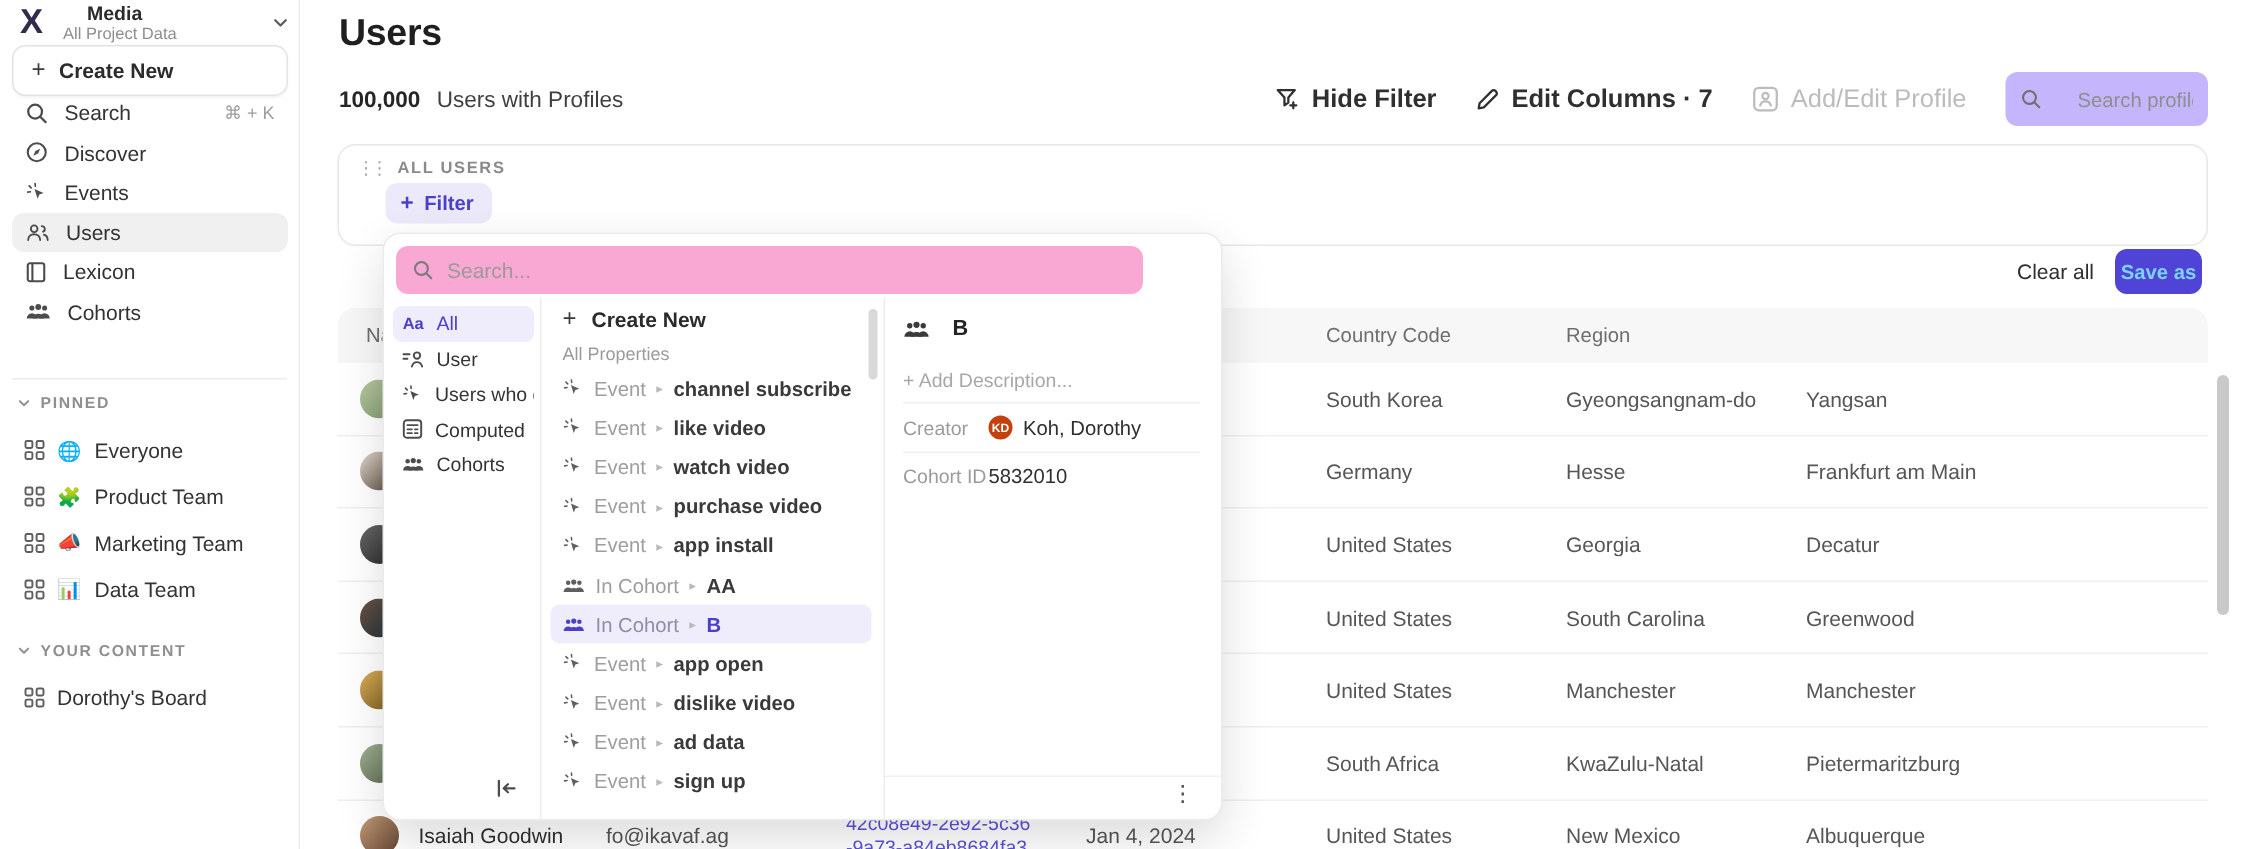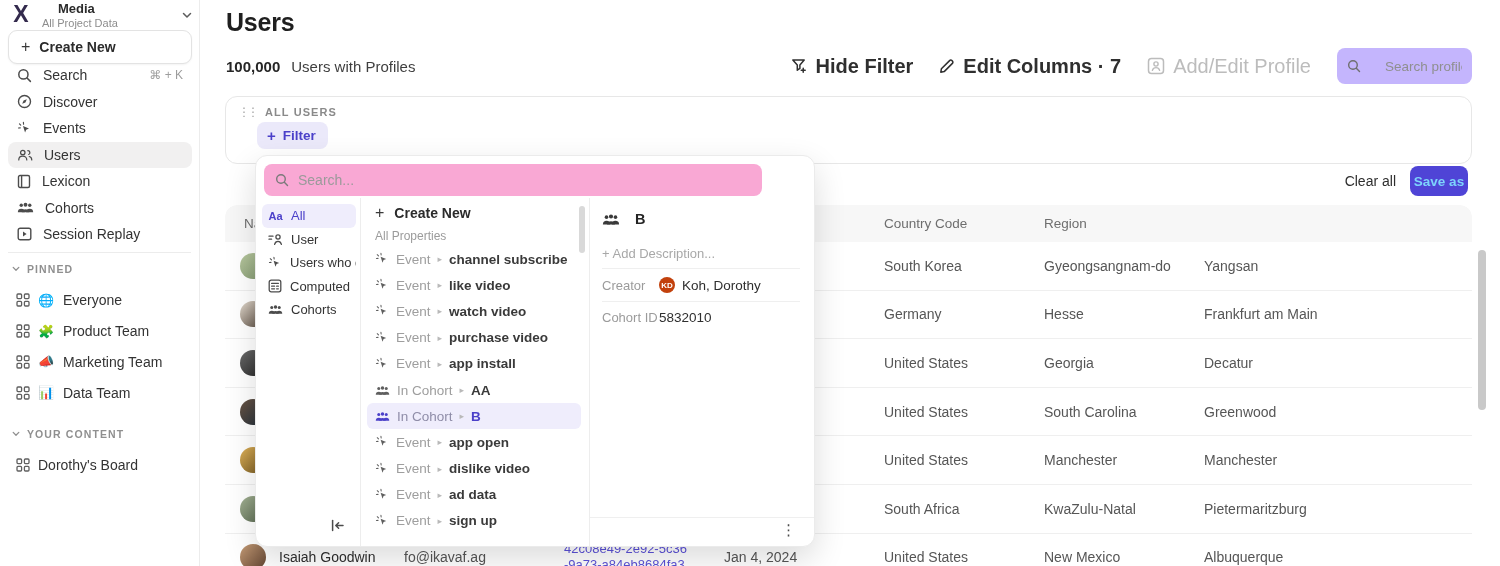--- a/index.html
+++ b/index.html
@@ -29,21 +29,21 @@
   .pin-item .emoji { font-size:13px; width:17px; text-align:center; }
   .yc-list { position:absolute; left:8px; top:450px; width:184px; }
 
   
   .main { position:absolute; left:200px; top:0; right:0; bottom:0; }
   .page-title { position:absolute; left:26px; top:8px; font-size:25px; font-weight:600; color:#1f1f1f; letter-spacing:-.2px; }
   .count-row { position:absolute; left:26px; top:58px; display:flex; align-items:baseline; gap:11px; }
   .count { font-size:15px; font-weight:700; color:#262626; }
   .count-label { font-size:15px; color:#3f3f3f; }
   .controls { position:absolute; right:28px; top:48px; height:36px; display:flex; align-items:center; gap:26px; }
-  .ctl { display:flex; align-items:center; gap:8px; font-size:20px; font-weight:600; color:#2f2f2f; cursor:pointer; white-space:nowrap; }
+  .ctl { display:flex; align-items:center; gap:8px; font-size:17px; font-weight:600; color:#2f2f2f; cursor:pointer; white-space:nowrap; }
   .ctl.disabled { color:#bcbcbc; cursor:default; font-weight:500; }
   .search-box { width:135px; height:36px; background:#c4b5fd; border-radius:8px; display:flex; align-items:center; gap:24px; padding:0 10px; }
   .search-box input { border:none; outline:none; background:transparent; width:100%; font-size:13.5px; color:#444; font-family:"Liberation Sans",sans-serif; }
   .search-box input::placeholder { color:#8f8f8f; }
 
   
   .filter-card { position:absolute; left:25px; top:96px; width:1247px; height:68px; background:#fff; border:1px solid #e7e7e7; border-radius:12px; }
   .fc-top { position:absolute; left:12px; top:9px; display:flex; align-items:center; gap:9px; }
   .drag { font-size:12px; color:#a3a3a3; letter-spacing:-3px; cursor:grab; line-height:1; }
   .fc-label { font-size:11px; font-weight:700; letter-spacing:1.1px; color:#8a8a8a; }
@@ -191,29 +191,20 @@
               <circle cx="5" cy="4.4" r="2" fill="currentColor"></circle>
               <circle cx="15" cy="4.4" r="2" fill="currentColor"></circle>
               <circle cx="10" cy="3.7" r="2.3" fill="currentColor"></circle>
               <path d="M1 12.6a4.1 4.1 0 018.2 0z" fill="currentColor"></path>
               <path d="M10.8 12.6a4.1 4.1 0 018.2 0z" fill="currentColor"></path>
               <path d="M5.6 12.6a4.5 4.5 0 018.8 0z" fill="currentColor"></path>
             </svg>
           </span>
         <span>Cohorts</span>
       </div>
-      <div class="nav-item">
-        <span class="i">
-            <svg width="15" height="14" viewBox="0 0 15 14">
-              <rect x="1.2" y="1.2" width="12.6" height="11.6" rx="2" fill="none" stroke="currentColor" stroke-width="1.4"></rect>
-              <path d="M6 4.6l3.6 2.4L6 9.4z" fill="currentColor"></path>
-            </svg>
-          </span>
-        <span>Session Replay</span>
-      </div>
     </nav>
 
     <div class="side-div"></div>
 
     <div class="sec-head" style="top:263px;">
       <span>
           <svg width="8" height="6" viewBox="0 0 10 7">
             <polyline points="1.5,1.5 5,5 8.5,1.5" fill="none" stroke="currentColor" stroke-width="1.6" stroke-linecap="round" stroke-linejoin="round"></polyline>
           </svg>
         </span>

